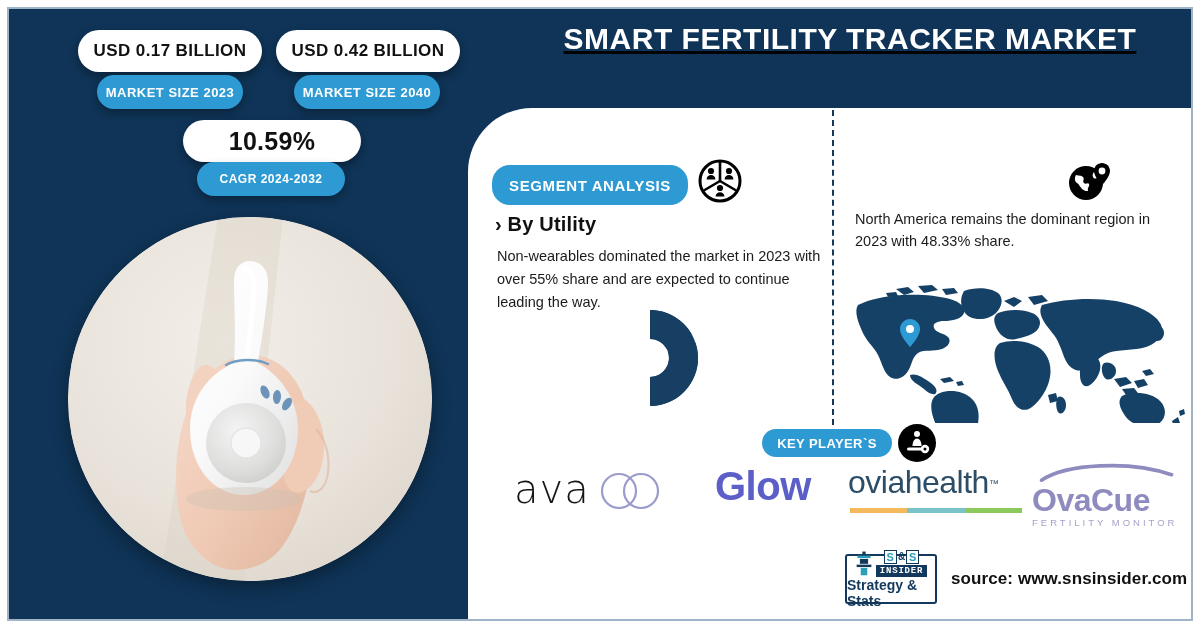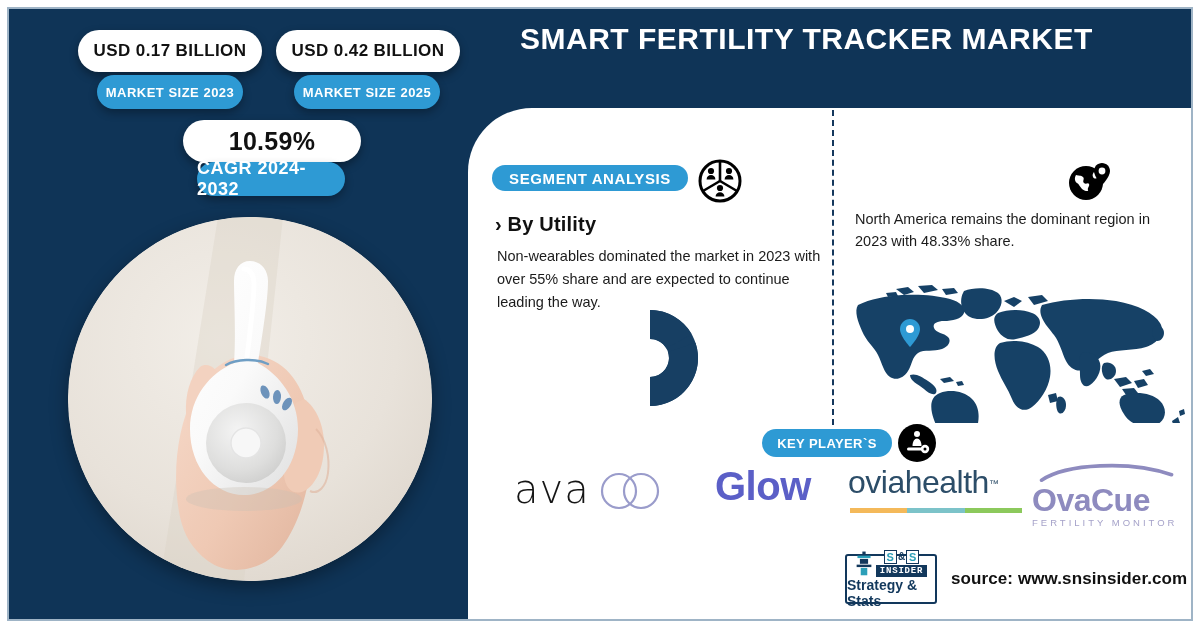--- a/index.html
+++ b/index.html
@@ -28,21 +28,21 @@
   
   #white-panel {
     position:absolute; left:468px; top:108px;
     width:732px; height:520px;
     background:#ffffff;
     border-top-left-radius:64px;
     z-index:10;
   }
 
   
-  #header { position:absolute; left:520px; top:22px; width:660px; z-index:30; text-align:left; }
+  #header { position:absolute; left:520px; top:22px; width:660px; z-index:30; text-align:center;text-decoration:underline; }
   #title {
     color:#ffffff; font-size:30px; font-weight:bold; letter-spacing:0.5px;
     line-height:1.1; white-space:nowrap;
   }
   #subtitle {
     color:#e3ecf3; font-size:19px; font-weight:normal; letter-spacing:1.2px;
     margin-top:7px;
   }
 
   
@@ -56,37 +56,37 @@
     position:absolute; background:#2e9ad4; border-radius:19px;
     display:flex; align-items:center; justify-content:center;
     box-shadow:0 4px 9px rgba(0,0,0,0.3);
     color:#ffffff; font-weight:bold; z-index:30;
   }
   #ms23-value { left:78px; top:30px; width:184px; height:42px; font-size:17px; letter-spacing:0.4px; }
   #ms23-label { left:97px; top:75px; width:146px; height:34px; font-size:13px; letter-spacing:0.5px; }
   #ms32-value { left:276px; top:30px; width:184px; height:42px; font-size:17px; letter-spacing:0.4px; }
   #ms32-label { left:294px; top:75px; width:146px; height:34px; font-size:13px; letter-spacing:0.5px; }
   #cagr-value  { left:183px; top:120px; width:178px; height:42px; font-size:25px; letter-spacing:0.3px; }
-  #cagr-label  { left:197px; top:162px; width:148px; height:34px; font-size:18px; letter-spacing:0.5px; }
+  #cagr-label  { left:197px; top:162px; width:148px; height:34px; font-size:12px; letter-spacing:0.5px; }
 
   
   #product-photo {
     position:absolute; left:68px; top:217px; width:364px; height:364px;
     border-radius:50%; overflow:hidden; z-index:25;
     box-shadow:0 6px 18px rgba(0,0,0,0.35);
     background:#e8e3dc;
   }
 
   
   .section-pill {
     position:absolute; background:#2e9ad4; border-radius:18px;
     display:flex; align-items:center; justify-content:center;
     color:#ffffff; font-weight:bold; z-index:31;
   }
-  #segment-pill  { left:492px; top:165px; width:196px; height:26px; font-size:15px; letter-spacing:0.6px; }
+  #segment-pill  { left:492px; top:165px; width:196px; height:40px; font-size:15px; letter-spacing:0.6px; }
   #regional-pill { left:855px; top:164px; width:200px; height:34px; font-size:15px; letter-spacing:0.6px; }
   #keyplayer-pill{ left:762px; top:429px; width:130px; height:28px; font-size:13px; letter-spacing:0.4px; }
 
   .badge-icon { position:absolute; z-index:32; }
   #segment-icon { left:698px; top:159px; width:44px; height:44px; }
   #regional-icon{ left:1066px; top:159px; width:48px; height:44px; }
   #keyplayer-icon{ left:898px; top:424px; width:38px; height:38px; }
 
   
   #segment-heading {
@@ -152,21 +152,21 @@
 </style>
 </head>
 <body>
 
 <div id="canvas">
 
   <div class="pill-white" id="ms23-value">USD 0.17 BILLION</div>
   <div class="pill-blue" id="ms23-label">MARKET SIZE 2023</div>
 
   <div class="pill-white" id="ms32-value">USD 0.42 BILLION</div>
-  <div class="pill-blue" id="ms32-label">MARKET SIZE 2025</div>
+  <div class="pill-blue" id="ms32-label">MARKET SIZE 2040</div>
 
   <div class="pill-white" id="cagr-value">10.59%</div>
   <div class="pill-blue" id="cagr-label">CAGR 2024-2032</div>
 
   <div id="product-photo">
     <svg viewBox="0 0 364 364" width="364" height="364">
       <defs>
         <radialGradient id="bgGrad" cx="42%" cy="34%" r="78%">
           <stop offset="0%" stop-color="#f2eee8"></stop>
           <stop offset="62%" stop-color="#e8e2da"></stop>

